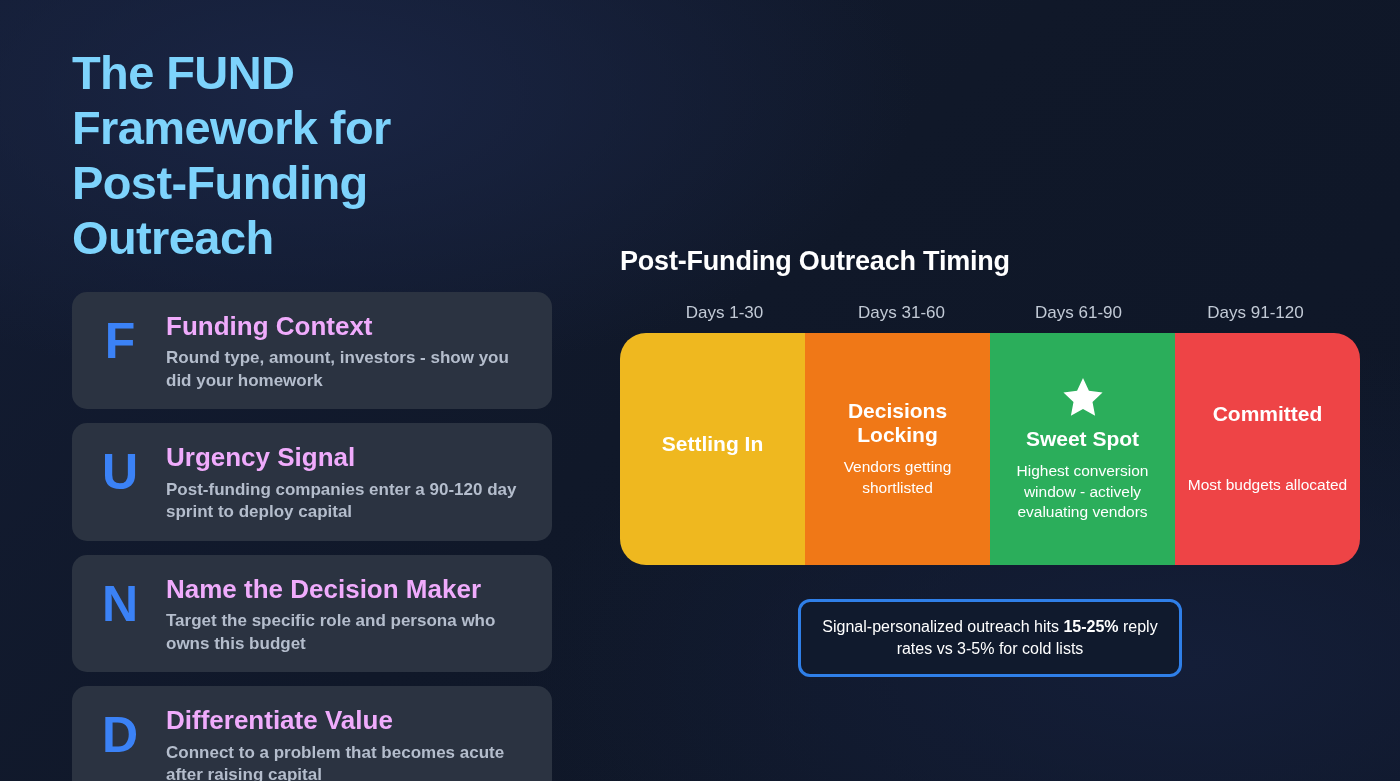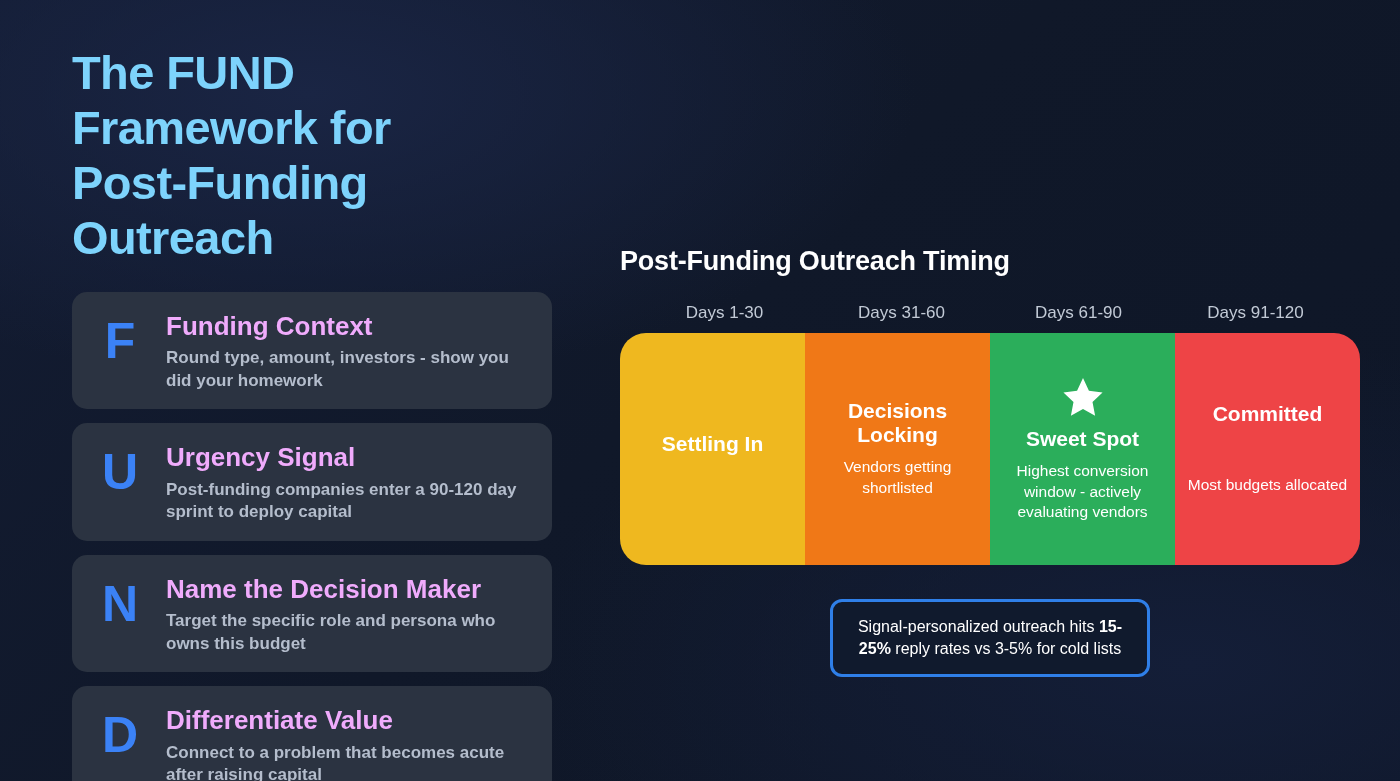--- a/index.html
+++ b/index.html
@@ -160,21 +160,21 @@
 
   .seg-desc {
     font-size: 15.5px;
     font-weight: 400;
     color: #ffffff;
     line-height: 1.35;
   }
 
   #callout {
     margin: 34px auto 0 auto;
-    width: 320px;
+    width: 384px;
     border: 3px solid #2f7fe8;
     border-radius: 12px;
     background: #101a2d;
     padding: 14px 16px;
     text-align: center;
     font-size: 16px;
     line-height: 1.38;
     color: #ffffff;
   }
 

